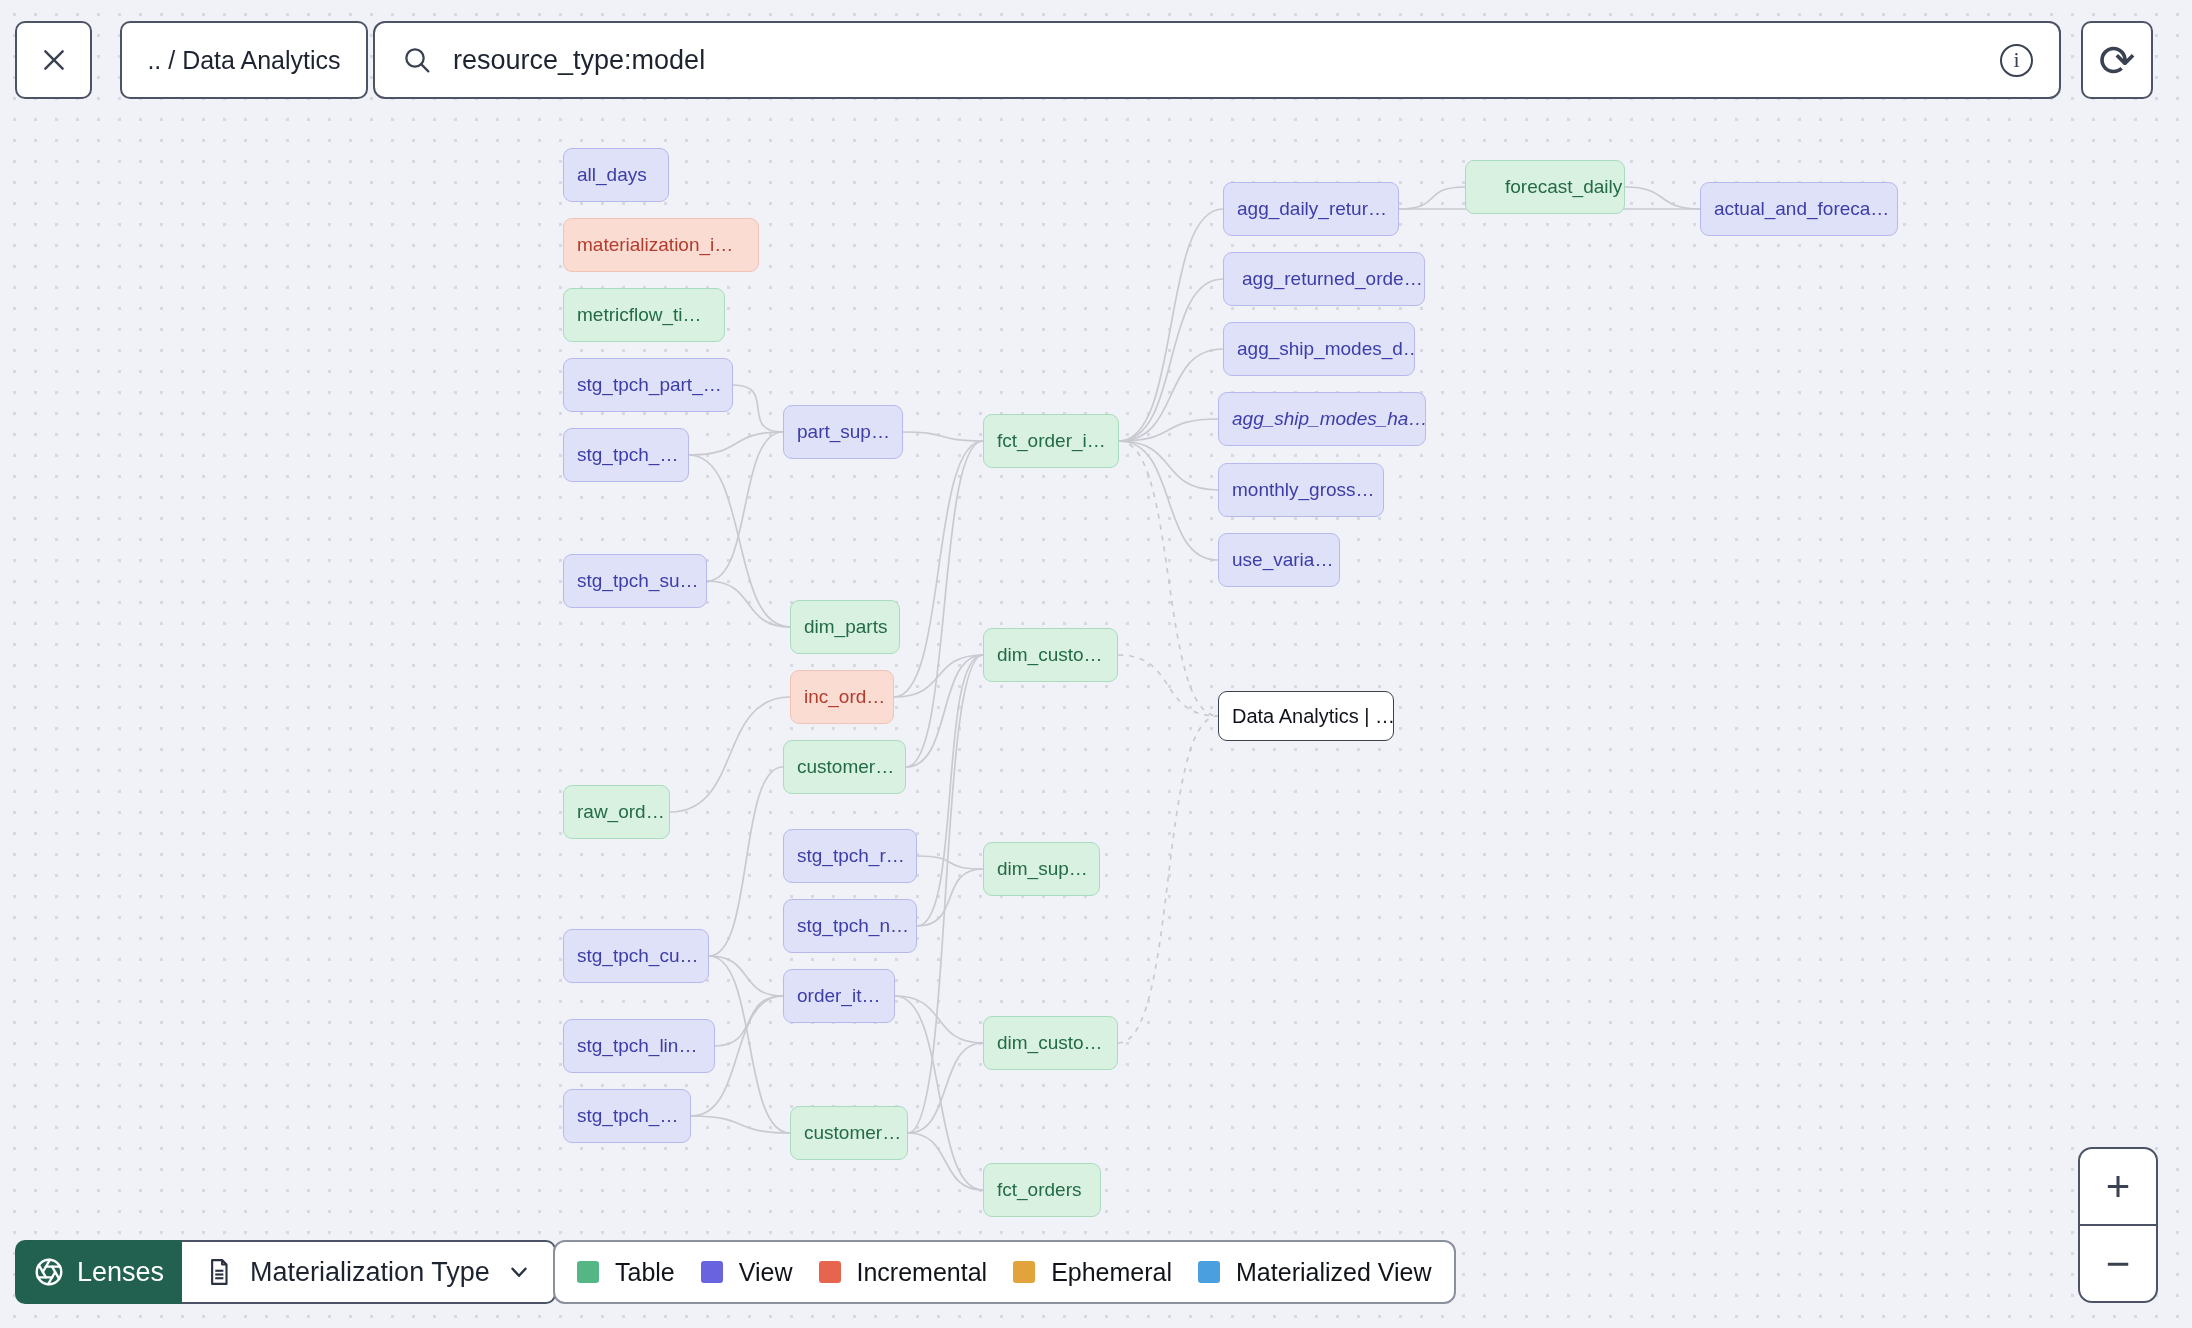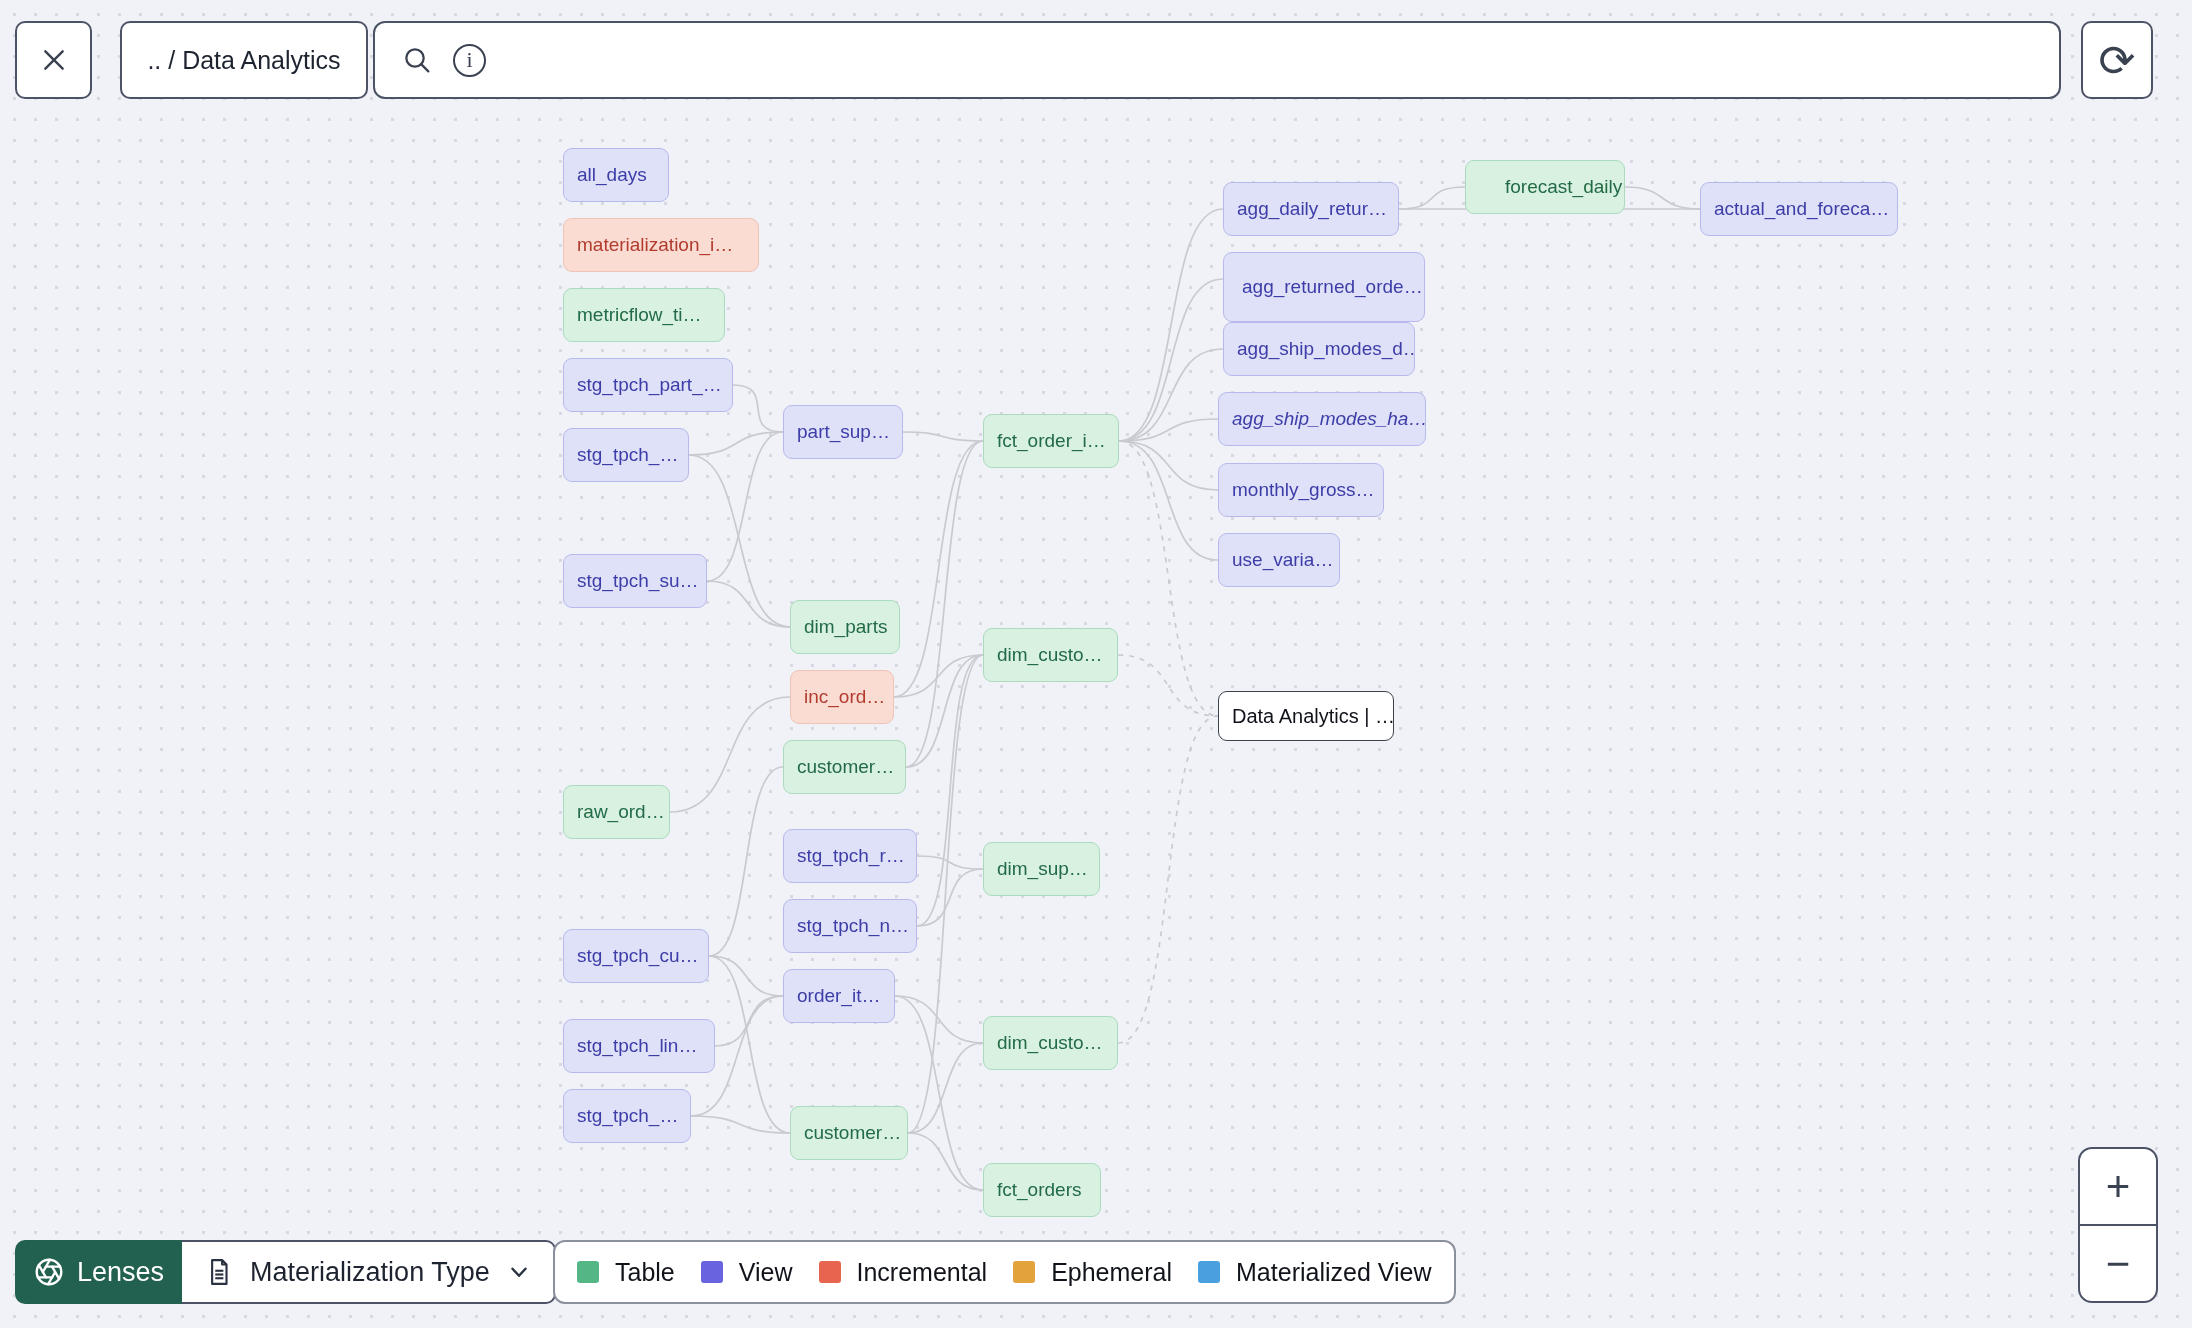--- a/index.html
+++ b/index.html
@@ -156,21 +156,21 @@
       <div class="node" style="left: 783px; top: 829px; width: 134px; height: 54px; background: rgb(223, 225, 248); border-color: rgb(183, 185, 236); color: rgb(61, 61, 168);">stg_tpch_r…</div>
       <div class="node" style="left: 783px; top: 899px; width: 134px; height: 54px; background: rgb(223, 225, 248); border-color: rgb(183, 185, 236); color: rgb(61, 61, 168);">stg_tpch_n…</div>
       <div class="node" style="left: 783px; top: 969px; width: 112px; height: 54px; background: rgb(223, 225, 248); border-color: rgb(183, 185, 236); color: rgb(61, 61, 168);">order_it…</div>
       <div class="node" style="left: 790px; top: 1106px; width: 118px; height: 54px; background: rgb(217, 241, 224); border-color: rgb(169, 220, 189); color: rgb(34, 107, 70);">customer…</div>
       <div class="node" style="left: 983px; top: 414px; width: 136px; height: 54px; background: rgb(217, 241, 224); border-color: rgb(169, 220, 189); color: rgb(34, 107, 70);">fct_order_i…</div>
       <div class="node" style="left: 983px; top: 628px; width: 135px; height: 54px; background: rgb(217, 241, 224); border-color: rgb(169, 220, 189); color: rgb(34, 107, 70);">dim_custo…</div>
       <div class="node" style="left: 983px; top: 842px; width: 117px; height: 54px; background: rgb(217, 241, 224); border-color: rgb(169, 220, 189); color: rgb(34, 107, 70);">dim_sup…</div>
       <div class="node" style="left: 983px; top: 1016px; width: 135px; height: 54px; background: rgb(217, 241, 224); border-color: rgb(169, 220, 189); color: rgb(34, 107, 70);">dim_custo…</div>
       <div class="node" style="left: 983px; top: 1163px; width: 118px; height: 54px; background: rgb(217, 241, 224); border-color: rgb(169, 220, 189); color: rgb(34, 107, 70);">fct_orders</div>
       <div class="node" style="left: 1223px; top: 182px; width: 176px; height: 54px; background: rgb(223, 225, 248); border-color: rgb(183, 185, 236); color: rgb(61, 61, 168);">agg_daily_retur…</div>
-      <div class="node" style="left: 1223px; top: 252px; width: 202px; height: 70px; background: rgb(223, 225, 248); border-color: rgb(183, 185, 236); color: rgb(61, 61, 168); padding-left: 18px;">agg_returned_orde…</div>
+      <div class="node" style="left: 1223px; top: 252px; width: 202px; height: 54px; background: rgb(223, 225, 248); border-color: rgb(183, 185, 236); color: rgb(61, 61, 168); padding-left: 18px;">agg_returned_orde…</div>
       <div class="node" style="left: 1223px; top: 322px; width: 192px; height: 54px; background: rgb(223, 225, 248); border-color: rgb(183, 185, 236); color: rgb(61, 61, 168);">agg_ship_modes_d…</div>
       <div class="node" style="left: 1218px; top: 392px; width: 208px; height: 54px; background: rgb(223, 225, 248); border-color: rgb(183, 185, 236); color: rgb(61, 61, 168); font-style: italic;">agg_ship_modes_ha…</div>
       <div class="node" style="left: 1218px; top: 463px; width: 166px; height: 54px; background: rgb(223, 225, 248); border-color: rgb(183, 185, 236); color: rgb(61, 61, 168);">monthly_gross…</div>
       <div class="node" style="left: 1218px; top: 533px; width: 122px; height: 54px; background: rgb(223, 225, 248); border-color: rgb(183, 185, 236); color: rgb(61, 61, 168);">use_varia…</div>
       <div class="node plain" style="left: 1218px; top: 691px; width: 176px; height: 50px; background: rgb(255, 255, 255); border-color: rgb(60, 65, 77); color: rgb(16, 19, 26);">Data Analytics | …</div>
       <div class="node" style="left: 1465px; top: 160px; width: 160px; height: 54px; background: rgb(217, 241, 224); border-color: rgb(169, 220, 189); color: rgb(34, 107, 70); padding-left: 39px;">forecast_daily…</div>
       <div class="node" style="left: 1700px; top: 182px; width: 198px; height: 54px; background: rgb(223, 225, 248); border-color: rgb(183, 185, 236); color: rgb(61, 61, 168);">actual_and_foreca…</div>
     </div>
 </div>
 
@@ -182,20 +182,21 @@
 
 <div class="btn" id="crumb-btn">
   <span>.. / Data Analytics</span>
 </div>
 
 <div class="btn" id="search-box">
   <svg class="icon" width="32" height="32" viewBox="0 0 24 24">
     <circle cx="10.5" cy="10.5" r="6.5" stroke="#3a4150" stroke-width="1.7" fill="none"></circle>
     <path d="M15.3 15.3 20.5 20.5" stroke="#3a4150" stroke-width="1.7" stroke-linecap="round"></path>
   </svg>
+  <input type="text" value="resource_type:model" style="">
   <span class="info-circle">i</span>
 </div>
 
 <div class="btn" id="refresh-btn">
   <span>⟳</span>
 </div>
 
 <div class="lens-group">
   <div id="lenses-btn">
     <svg class="icon" width="32" height="32" viewBox="0 0 24 24" fill="none" stroke="#ffffff" stroke-width="1.8" stroke-linecap="round">

